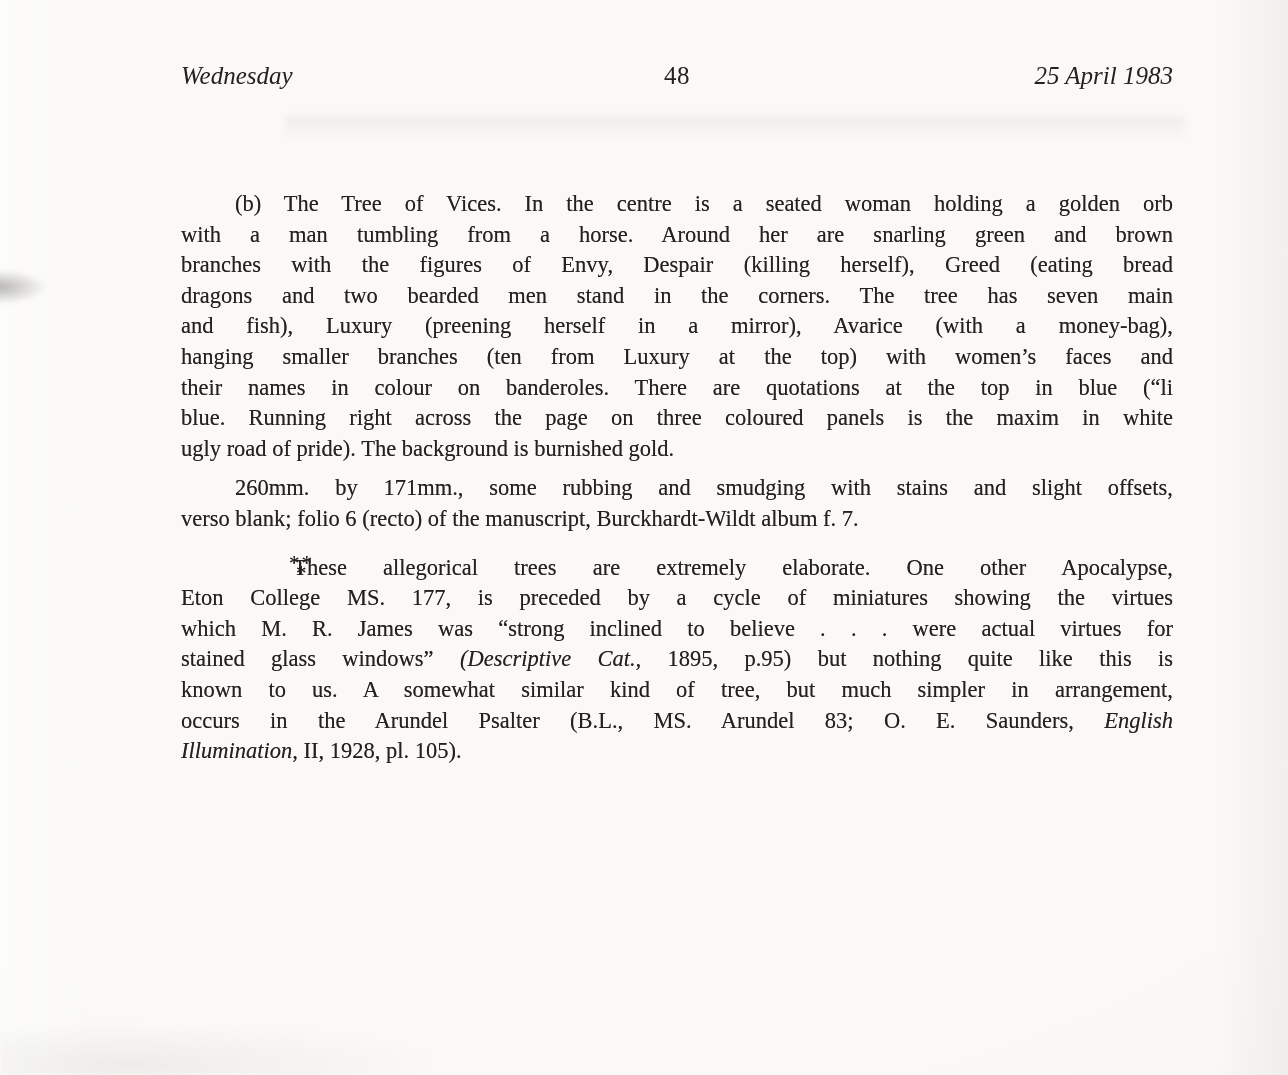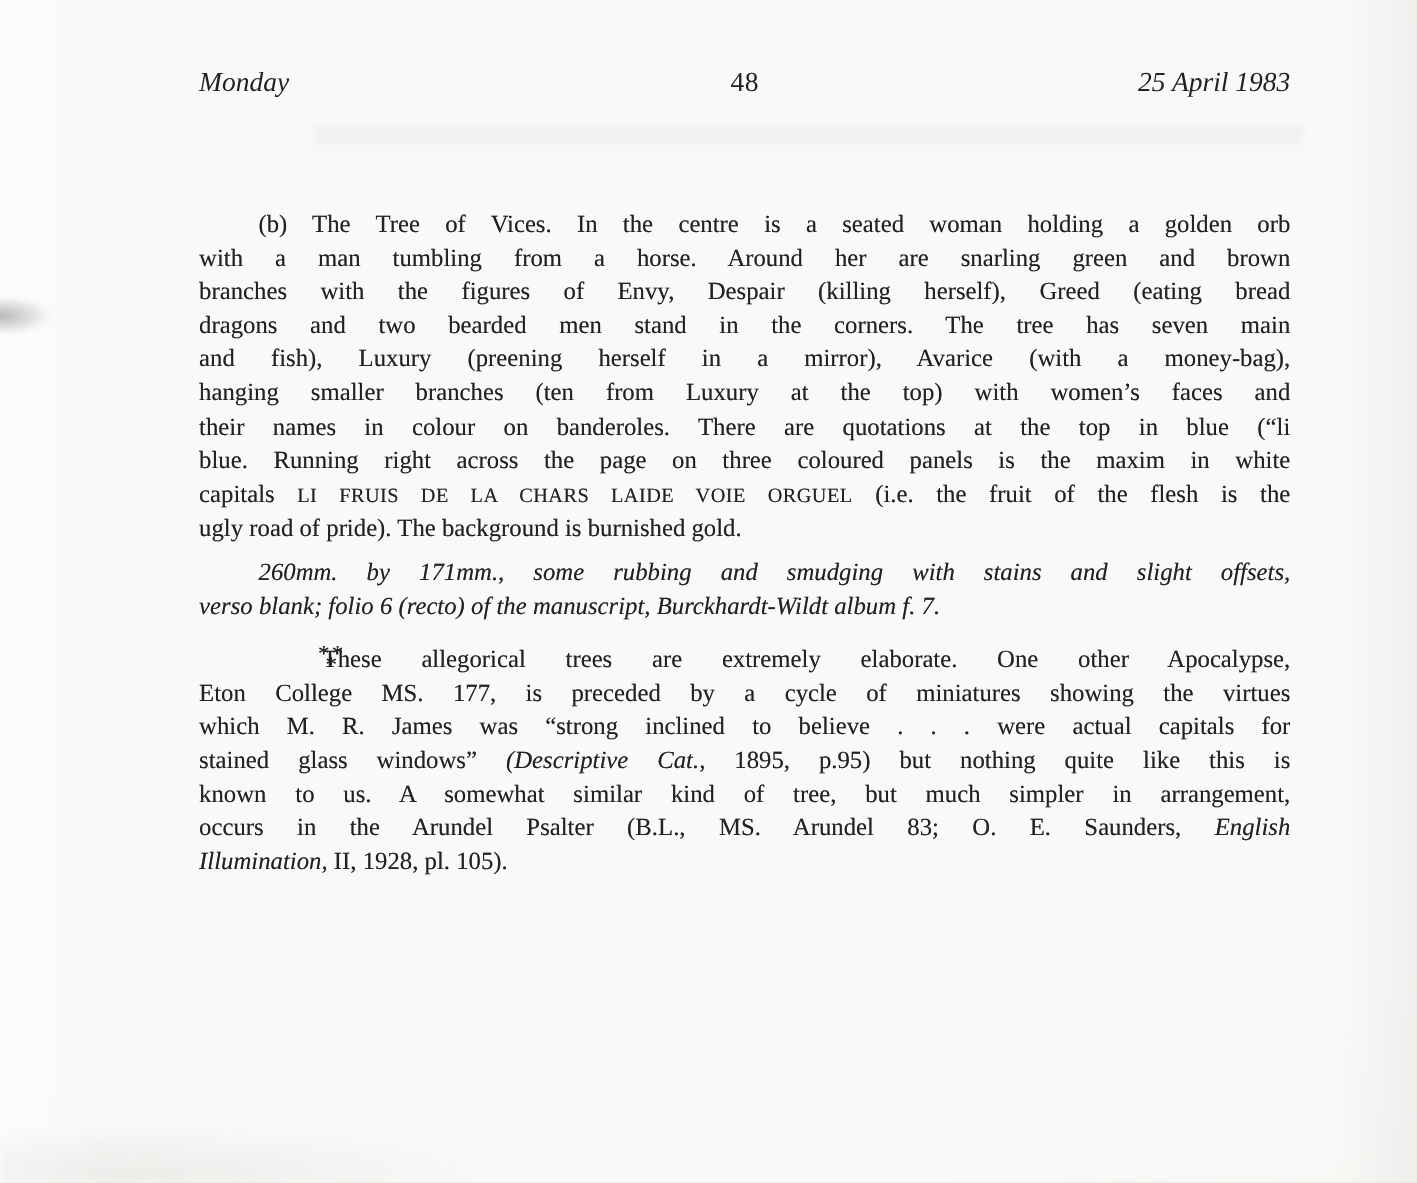--- a/index.html
+++ b/index.html
@@ -45,21 +45,21 @@
   .header .left{text-align:left;font-style:italic;}
   .header .center{text-align:center;font-style:normal;letter-spacing:0.5px;}
   .header .right{text-align:right;font-style:italic;}
 
   .textblock{
     position:absolute;left:181px;top:189px;width:992px;
     font-size:22.5px;
     text-shadow:0 0 0.5px rgba(36,34,32,0.55);
   }
   .para{margin:0;}
-  .para.italic .line{font-style:italic;}
+  .para.italic .line{}
   .p2{margin-top:9px;}
   .p3{margin-top:17px;}
   .line{
     line-height:30.6px;
     text-align:justify;
     text-align-last:justify;
   }
   .line.indent{text-indent:54px;}
   .line.last{text-align-last:left;}
   .i{font-style:italic;}
@@ -77,46 +77,45 @@
 
 <div class="page">
 
   <div class="edge-left-light"></div>
   <div class="band-under-header"></div>
   <div class="smudge-left"></div>
   <div class="smudge-bottom"></div>
   <div class="edge-right"></div>
 
   <div class="header">
-    <span class="left">Monday</span>
+    <span class="left">Wednesday</span>
     <span class="center">48</span>
     <span class="right">25 April 1983</span>
   </div>
 
   <div class="textblock">
     <div class="para p1">
         <div class="line indent"><span>(b) The Tree of Vices. In the centre is a seated woman holding a golden orb</span></div>
         <div class="line"><span>with a man tumbling from a horse. Around her are snarling green and brown</span></div>
         <div class="line"><span>branches with the figures of Envy, Despair (killing herself), Greed (eating bread</span></div>
         <div class="line"><span>dragons and two bearded men stand in the corners. The tree has seven main</span></div>
         <div class="line"><span>and fish), Luxury (preening herself in a mirror), Avarice (with a money-bag),</span></div>
         <div class="line"><span>hanging smaller branches (ten from Luxury at the top) with women’s faces and</span></div>
         <div class="line"><span>their names in colour on banderoles. There are quotations at the top in blue (“li</span></div>
         <div class="line"><span>blue. Running right across the page on three coloured panels is the maxim in white</span></div>
-        <div class="line"><span>capitals </span><span class="sc">LI FRUIS DE LA CHARS LAIDE VOIE ORGUEL</span><span> (i.e. the fruit of the flesh is the</span></div>
         <div class="line last"><span>ugly road of pride). The background is burnished gold.</span></div>
       </div>
     <div class="para p2 italic">
         <div class="line indent"><span>260mm. by 171mm., some rubbing and smudging with stains and slight offsets,</span></div>
         <div class="line last"><span>verso blank; folio 6 (recto) of the manuscript, Burckhardt-Wildt album f. 7.</span></div>
       </div>
     <div class="para p3">
         <div class="line indent"><span class="ast"><span class="ast-top">**</span><span class="ast-bot">*</span></span><span> These allegorical trees are extremely elaborate. One other Apocalypse,</span></div>
         <div class="line"><span>Eton College MS. 177, is preceded by a cycle of miniatures showing the virtues</span></div>
-        <div class="line"><span>which M. R. James was “strong inclined to believe . . . were actual capitals for</span></div>
+        <div class="line"><span>which M. R. James was “strong inclined to believe . . . were actual virtues for</span></div>
         <div class="line"><span>stained glass windows” </span><span class="i">(Descriptive Cat.,</span><span> 1895, p.95) but nothing quite like this is</span></div>
         <div class="line"><span>known to us. A somewhat similar kind of tree, but much simpler in arrangement,</span></div>
         <div class="line"><span>occurs in the Arundel Psalter (B.L., MS. Arundel 83; O. E. Saunders, </span><span class="i">English</span></div>
         <div class="line last"><span class="i">Illumination,</span><span> II, 1928, pl. 105).</span></div>
       </div>
   </div>
 
 </div>
 
 </body></html>

